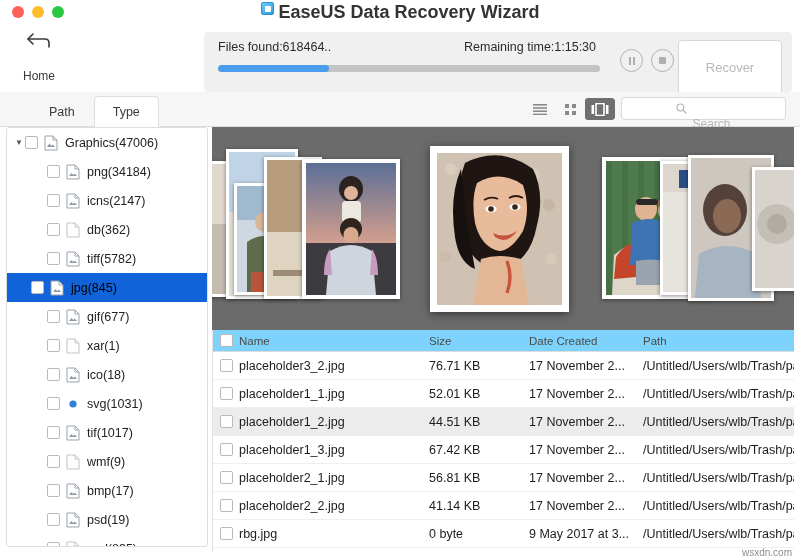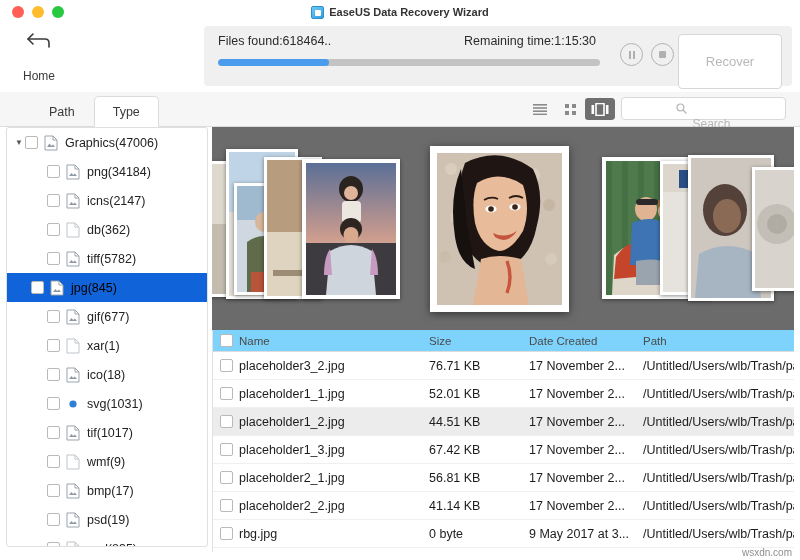--- a/index.html
+++ b/index.html
@@ -23,22 +23,22 @@
     display: flex; align-items: center;
   }
   .traffic { display: flex; gap: 8px; margin-left: 12px; align-items: center; }
   .dot { width: 12px; height: 12px; border-radius: 50%; display: block; }
   .dot.red { background: #ff5f57; }
   .dot.yellow { background: #febc2e; }
   .dot.green { background: #28c840; }
   .title-center {
     position: absolute; left: 0; width: 800px;
     text-align: center;
-    font-size: 11px; color: #333; font-weight: 600;
-    display: flex; align-items: center; justify-content: center; gap: 5px;
+    font-size: 18px; color: #333; font-weight: 600;
+    display: flex; align-items: flex-start; justify-content: center; gap: 5px;
   }
   .app-icon {
     width: 13px; height: 13px; border-radius: 2px;
     background: linear-gradient(145deg,#6fc9f5,#2f9fe0);
     border: 1px solid #2b8fce;
     position: relative; display: inline-block;
   }
   .app-icon::after {
     content: ""; position: absolute; left: 3px; top: 3px;
     width: 6px; height: 6px; background: #ffffff; border-radius: 1px;
@@ -53,21 +53,21 @@
   .home-btn {
     position: absolute; left: 8px; top: 4px;
     width: 62px; height: 58px;
     display: flex; flex-direction: column; align-items: center; justify-content: center;
     gap: 20px; cursor: default;
   }
   .home-arrow { width: 26px; height: 18px; display:block; }
   .home-label { font-size: 12px; color: #3a3a3a; }
 
   .progress-panel {
-    position: absolute; left: 204px; top: 2px;
+    position: absolute; left: 204px; top: 8px;
     width: 588px; height: 60px;
     background: #f0f0f0;
     border-radius: 4px;
   }
   .prog-texts {
     position: absolute; left: 14px; top: 8px; right: 14px;
     display: flex; align-items: baseline;
   }
   .files-found { font-size: 12.5px; color: #2b2b2b; }
   .remaining { font-size: 12.5px; color: #2b2b2b; position: absolute; left: 246px; }

